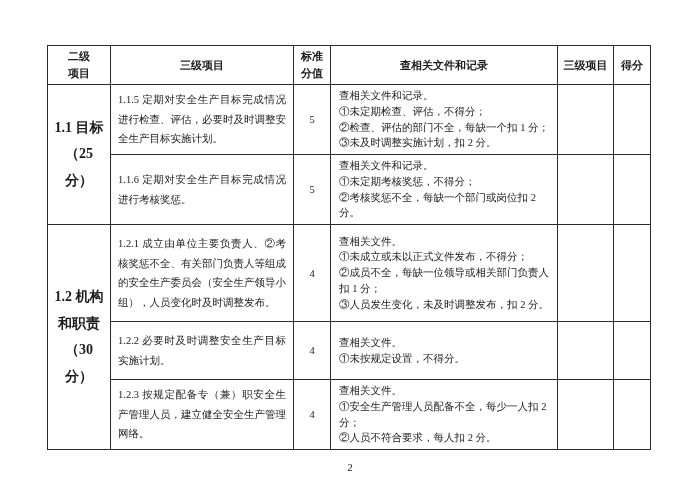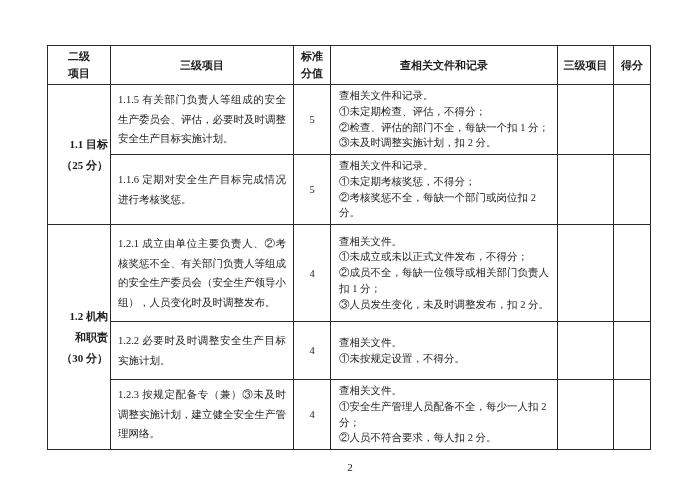--- a/index.html
+++ b/index.html
@@ -30,22 +30,22 @@
     font-weight: bold;
     font-size: 11px;
     text-align: center;
     vertical-align: middle;
     white-space: pre-line;
     line-height: 1.55;
     padding: 2px;
   }
   td.group {
     font-weight: bold;
-    font-size: 11px;
-    text-align: right;
+    font-size: 14px;
+    text-align: center;
     vertical-align: middle;
     white-space: pre-line;
     line-height: 1.9;
     padding: 2px;
   }
   td.item {
     font-size: 10.5px;
     text-align: justify;
     vertical-align: middle;
     line-height: 1.85;
@@ -103,21 +103,21 @@
       <th>标准
 分值</th>
       <th>查相关文件和记录</th>
       <th>三级项目</th>
       <th>得分</th>
     </tr>
 
     <tr class="r1">
       <td class="group" rowspan="2">1.1 目标
 （25 分）</td>
-      <td class="item">1.1.5 有关部门负责人等组成的安全生产委员会、评估，必要时及时调整安全生产目标实施计划。</td>
+      <td class="item">1.1.5 定期对安全生产目标完成情况进行检查、评估，必要时及时调整安全生产目标实施计划。</td>
       <td class="score">5</td>
       <td class="criteria">查相关文件和记录。
 ①未定期检查、评估，不得分；
 ②检查、评估的部门不全，每缺一个扣 1 分；
 ③未及时调整实施计划，扣 2 分。</td>
       <td class="empty"></td>
       <td class="empty"></td>
     </tr>
 
     <tr class="r2">
@@ -147,21 +147,21 @@
     <tr class="r4">
       <td class="item">1.2.2 必要时及时调整安全生产目标实施计划。</td>
       <td class="score">4</td>
       <td class="criteria">查相关文件。
 ①未按规定设置，不得分。</td>
       <td class="empty"></td>
       <td class="empty"></td>
     </tr>
 
     <tr class="r5">
-      <td class="item">1.2.3 按规定配备专（兼）③未及时调整实施计划，建立健全安全生产管理网络。</td>
+      <td class="item">1.2.3 按规定配备专（兼）职安全生产管理人员，建立健全安全生产管理网络。</td>
       <td class="score">4</td>
       <td class="criteria">查相关文件。
 ①安全生产管理人员配备不全，每少一人扣 2 分；
 ②人员不符合要求，每人扣 2 分。</td>
       <td class="empty"></td>
       <td class="empty"></td>
     </tr>
   </tbody>
     </table>
 

